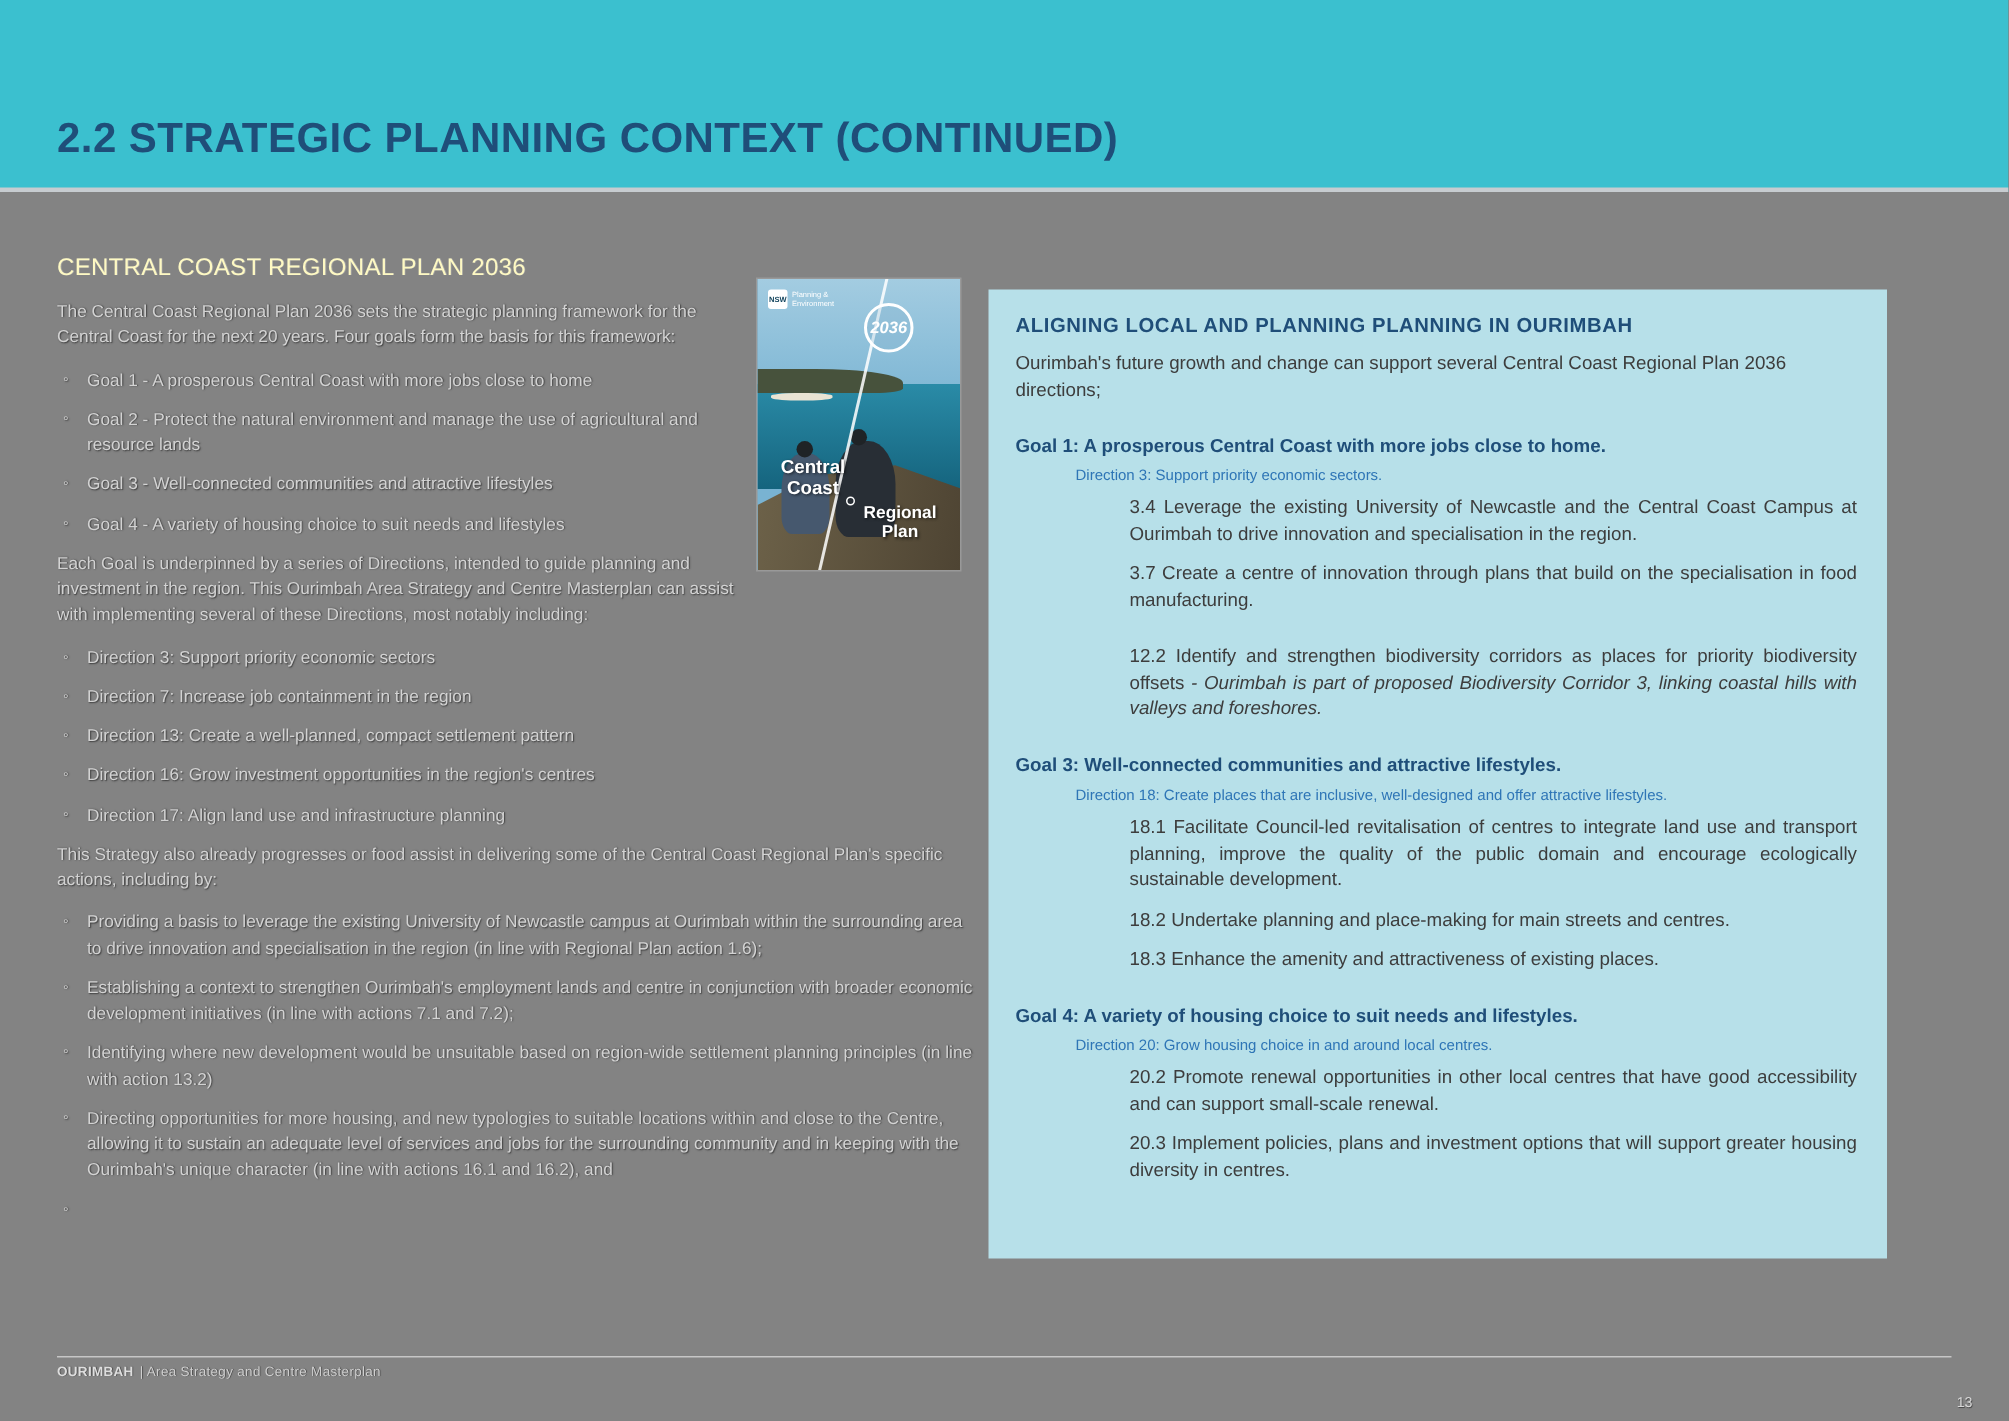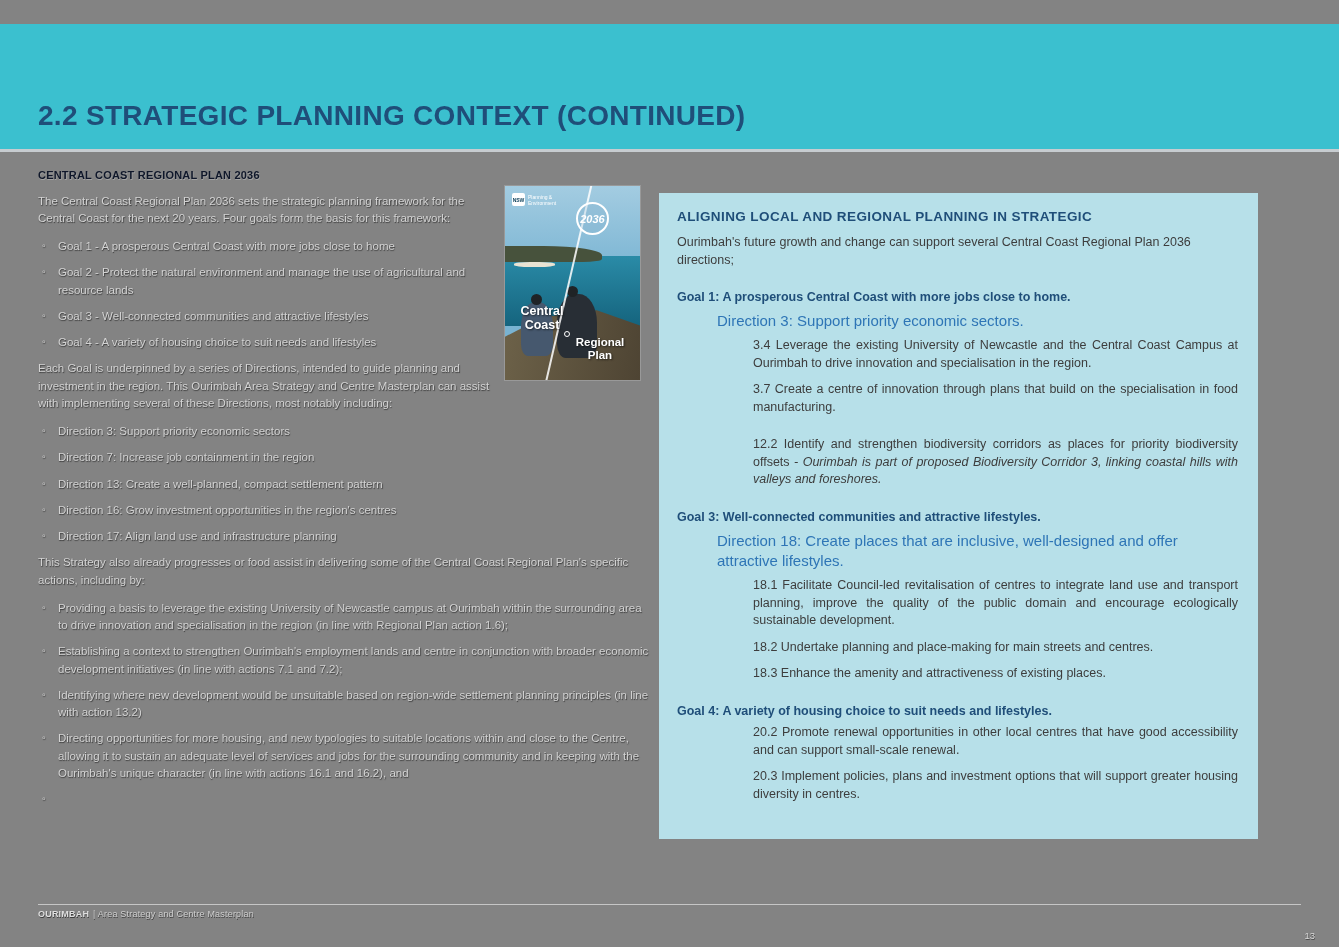--- a/index.html
+++ b/index.html
@@ -8,36 +8,36 @@
     font-family: "Liberation Sans", sans-serif;
     background:#838383;
     position:relative;
     overflow:hidden;
   }
   .page { position:absolute; inset:0; background:#838383; }
 
   
   .band {
     position:absolute; left:0; top:0; width:100%; height:128px;
-    background:#3bc0cf; border-bottom:3px solid #c7ccd0;margin-top:24px;
+    background:#3bc0cf; border-bottom:3px solid #c7ccd0;
   }
   .band h1 {
     position:absolute; left:38px; top:76px;
     font-size:28px; font-weight:bold; color:#1f4e79; letter-spacing:.3px;
   }
 
   
   .left-col {
     position:absolute; left:38px; top:167px; width:614px;
     font-size:11.5px; line-height:1.5; color:#d3d3d3;
     text-shadow:0.6px 0.6px 1px rgba(45,45,45,.85);
     filter:blur(.3px);
   }
   .left-col h2 {
-    font-size:11px; font-weight:bold; color:#0f172a; letter-spacing:.2px;
+    font-size:16px; font-weight:normal; color:#fef9c3; letter-spacing:.2px;
     margin:0 0 9px; text-shadow:0.6px 0.6px 0 rgba(220,220,220,.35);
   }
   .left-col p { margin:0 0 11px; }
   .narrow { width:457px; }
   .gap { margin-top:27px; }
   ul.blist { list-style:none; margin:0 0 2px; padding:0; }
   ul.blist li { position:relative; padding-left:20px; margin-bottom:9px; }
   ul.blist .blt { position:absolute; left:4px; top:0; font-size:10.5px; }
 
   
@@ -76,21 +76,21 @@
 
   
   .panel {
     position:absolute; left:659px; top:193px; width:599px; height:646px;
     background:#b7e0e9; padding:16px 20px 0 18px; overflow:hidden;
   }
   .panel h3 { font-size:13.5px; font-weight:bold; color:#1f4e79; letter-spacing:.4px; margin:0 0 10px; }
   .p-intro { font-size:12.5px; color:#3d3d3d; margin:0 0 14px; line-height:1.4; }
   .goal-block { margin-top:20px; }
   .g-title { font-size:12.5px; font-weight:bold; color:#1f4e79; margin:0 0 5px; line-height:1.35; }
-  .g-dir   { font-size:15px; color:#2e75b6; margin:0 0 6px 40px; line-height:1.35; }
+  .g-dir   { font-size:10px; color:#2e75b6; margin:0 0 6px 40px; line-height:1.35; }
   .action  { font-size:12.5px; color:#3d3d3d; margin:0 0 9px 76px; text-align:justify; line-height:1.4; }
   .action em { font-style:italic; }
 
   
   .f-rule { position:absolute; left:38px; top:904px; width:1263px; border-top:1px solid rgba(220,220,220,.75); }
   .f-text {
     position:absolute; left:38px; top:909px; font-size:9px; color:#cfcfcf;
     text-shadow:.5px .5px .5px rgba(45,45,45,.8); filter:blur(.25px); letter-spacing:.2px;
   }
   .f-text .brand { font-weight:bold; color:#dedede; margin-right:4px; }
@@ -155,21 +155,21 @@
     <div class="c-year">2036</div>
     <div class="c-logo">
       <span class="logo-mark">NSW</span>
       <span class="logo-sub">Planning &amp; Environment</span>
     </div>
     <div class="c-t1">Central Coast</div>
     <div class="c-t2">Regional Plan</div>
   </aside>
 
   <section class="panel">
-    <h3>ALIGNING LOCAL AND REGIONAL PLANNING IN STRATEGIC</h3>
+    <h3>ALIGNING LOCAL AND PLANNING PLANNING IN OURIMBAH</h3>
     <p class="p-intro">Ourimbah's future growth and change can support several Central Coast Regional Plan 2036 directions;</p>
 
     <div class="goal-block">
       <p class="g-title">Goal 1: A prosperous Central Coast with more jobs close to home.</p>
       <p class="g-dir">Direction 3: Support priority economic sectors.</p>
       <p class="action"><span>3.4 Leverage the existing University of Newcastle and the Central Coast Campus at Ourimbah to drive innovation and specialisation in the region.</span></p>
       <p class="action"><span>3.7 Create a centre of innovation through plans that build on the specialisation in food manufacturing.</span></p>
     </div>
 
     <div class="goal-block">
@@ -179,20 +179,21 @@
     <div class="goal-block">
       <p class="g-title">Goal 3: Well-connected communities and attractive lifestyles.</p>
       <p class="g-dir">Direction 18: Create places that are inclusive, well-designed and offer attractive lifestyles.</p>
       <p class="action"><span>18.1 Facilitate Council-led revitalisation of centres to integrate land use and transport planning, improve the quality of the public domain and encourage ecologically sustainable development.</span></p>
       <p class="action"><span>18.2 Undertake planning and place-making for main streets and centres.</span></p>
       <p class="action"><span>18.3 Enhance the amenity and attractiveness of existing places.</span></p>
     </div>
 
     <div class="goal-block">
       <p class="g-title">Goal 4: A variety of housing choice to suit needs and lifestyles.</p>
+      <p class="g-dir">Direction 20: Grow housing choice in and around local centres.</p>
       <p class="action"><span>20.2 Promote renewal opportunities in other local centres that have good accessibility and can support small-scale renewal.</span></p>
       <p class="action"><span>20.3 Implement policies, plans and investment options that will support greater housing diversity in centres.</span></p>
     </div>
   </section>
 
   <div class="f-rule"></div>
   <div class="f-text">
     <span class="brand">OURIMBAH</span><span>| Area Strategy and Centre Masterplan</span>
   </div>
   <div class="f-page">13</div>

